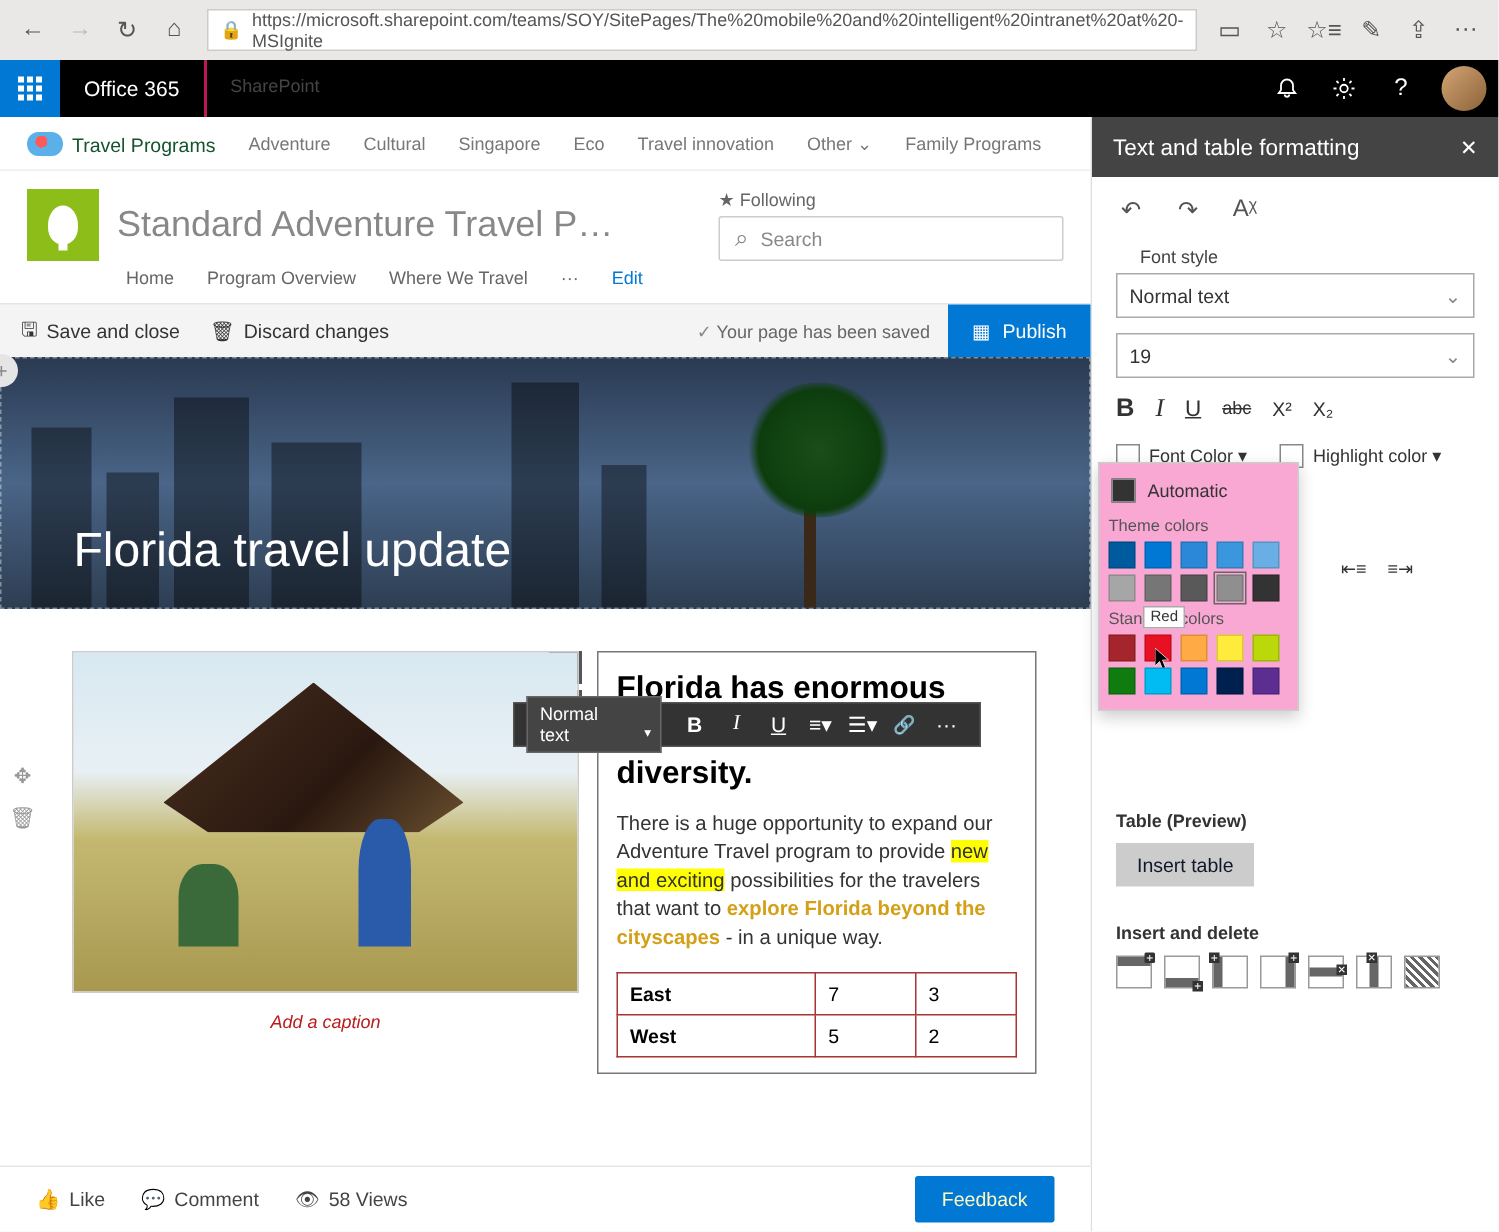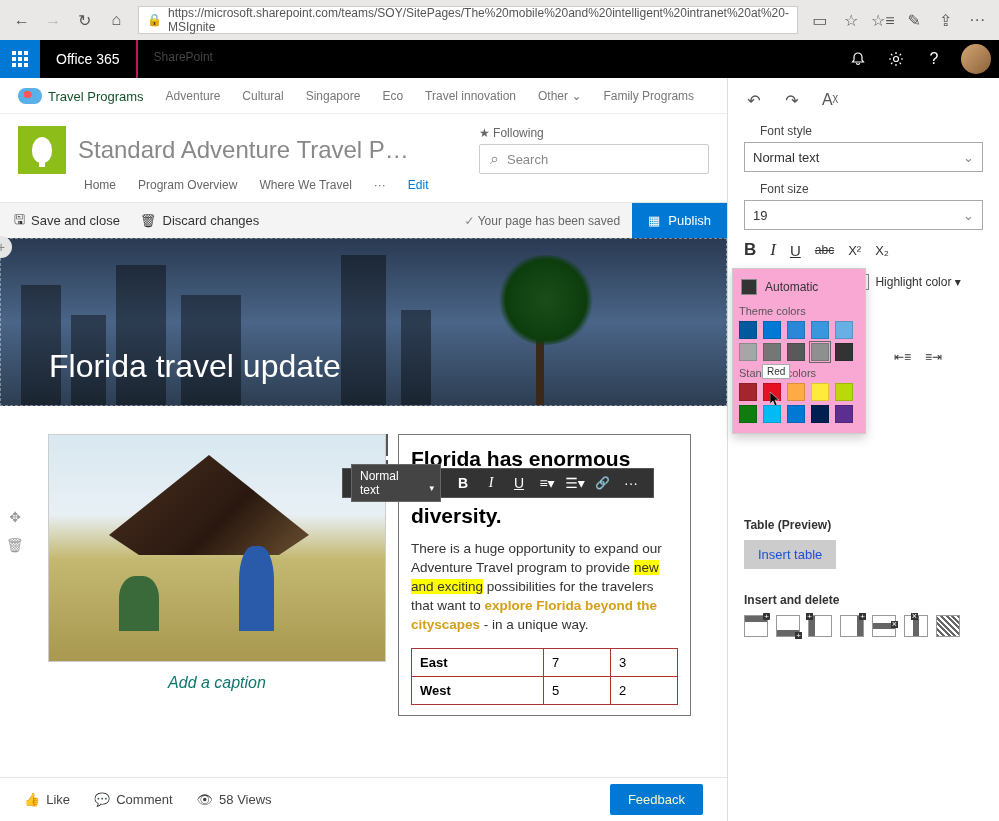--- a/index.html
+++ b/index.html
@@ -80,21 +80,21 @@
 .mini-toolbar .tb { width: 28px; height: 28px; color: #fff; display: flex; align-items: center; justify-content: center; font-size: 14px; }
 .mini-toolbar .tb.link { font-size: 12px; }
 
 
 .article { display: flex; padding: 28px 36px 0 48px; gap: 12px; }
 .img-col { width: 338px; }
 .img-box { height: 228px; border: 1px solid #ccc; background: linear-gradient(180deg, #d8e8f0 0%, #e8f0f5 35%, #c4b870 55%, #a89850 100%); position: relative; overflow: hidden; }
 .tent { position:absolute; top:20px; left:60px; width:200px; height:100px; background:linear-gradient(135deg,#4a3020 0%, #2a1810 60%, #6a5030 100%); clip-path: polygon(50% 0, 100% 80%, 85% 100%, 15% 100%, 0 80%); }
 .person1 { position:absolute; bottom:30px; left:70px; width:40px; height:55px; background:#3a6a3a; border-radius:40% 40% 0 0; }
 .person2 { position:absolute; bottom:30px; left:190px; width:35px; height:85px; background:#2a5aaa; border-radius:40% 40% 0 0; }
-.caption { text-align: center; font-size: 16px; color: #0f766e; padding: 12px 0; font-style: italic; }
+.caption { text-align: center; font-size: 12px; color: #b91c1c; padding: 12px 0; font-style: italic; }
 .handle-move { position: absolute; right: -2px; top: 0; width: 22px; height: 22px; background: #555; color: #fff; display: flex; align-items: center; justify-content: center; font-size: 11px; }
 .handle-del { position: absolute; right: -2px; top: 26px; width: 22px; height: 22px; background: #555; color: #fff; display: flex; align-items: center; justify-content: center; font-size: 12px; }
 
 .text-col { flex: 1; border: 1px solid #777; padding: 10px 12px; }
 .text-col h2 { font-size: 21px; font-weight: 700; line-height: 1.35; margin-bottom: 10px; }
 .text-col p { font-size: 13.5px; line-height: 1.4; color: #333; }
 .hl { background: #ffff00; }
 .lnk { color: #d4a017; font-weight: 600; }
 .tbl { width: 100%; border-collapse: collapse; margin-top: 14px; font-size: 13px; }
 .tbl th, .tbl td { border: 1px solid #a33; padding: 6px 8px; text-align: left; }
@@ -117,21 +117,21 @@
 .sp-select::after { content: "⌄"; color: #888; }
 .fmt-row { display: flex; gap: 14px; margin: 8px 0 14px; align-items: center; }
 .fmt-b { font-weight: 800; font-size: 17px; } .fmt-i { font-style: italic; font-family: serif; font-size: 17px; }
 .fmt-u { text-decoration: underline; font-size: 15px; } .fmt-s { text-decoration: line-through; font-size: 12px; }
 .fmt-sup { font-size: 13px; } .fmt-sub { font-size: 13px; }
 .color-row { display: flex; align-items: center; gap: 6px; font-size: 12px; margin-bottom: 8px; }
 .sw { width: 16px; height: 16px; border: 1px solid #888; }
 .indent-row { display: flex; gap: 14px; margin: 10px 0 16px; }
 
 .sect-label { font-size: 12px; font-weight: 600; color: #333; margin: 8px 0; }
-.insert-btn { background: #ccc; color: #1d4ed8; padding: 7px 14px; font-size: 13px; display: inline-block; margin-bottom: 16px; }
+.insert-btn { background: #ccc; color: #0f172a; padding: 7px 14px; font-size: 13px; display: inline-block; margin-bottom: 16px; }
 .tbl-ops { display: flex; gap: 8px; flex-wrap: wrap; }
 .tbl-op { width: 24px; height: 22px; border: 1px solid #999; background: linear-gradient(#fff,#fff); position: relative; }
 
 
 .color-popup { position: absolute; top: 190px; left: 4px; width: 134px; background: #f9a8d4; border: 1px solid #ccc; box-shadow: 0 4px 10px rgba(0,0,0,0.2); padding: 6px; font-size: 12px; z-index: 20; }
 .cp-auto { display: flex; align-items: center; gap: 8px; padding: 4px 2px; }
 .cp-auto .sw { background: #333; }
 .cp-label { font-size: 11px; color: #555; margin: 6px 0 4px; }
 .cp-grid { display: flex; gap: 6px; margin-bottom: 4px; }
 .cp-sw { width: 18px; height: 18px; border: 1px solid rgba(0,0,0,0.15); position: relative; }
@@ -332,33 +332,36 @@
         </div>
       <div class="fitem">
           <span>👁</span>
           <span>58 Views</span>
         </div>
       <div class="feedback-btn">Feedback</div>
     </div>
   </div>
 
   <div class="side-panel">
+    <div class="sp-header">
+      <span>Text and table formatting</span>
+      <span class="x">✕</span>
+    </div>
     <div class="sp-body">
       <div class="sp-row">
         <div class="sp-ico">↶</div>
         <div class="sp-ico">↷</div>
         <div class="sp-ico">Aᵡ</div>
       </div>
 
       <div class="sp-label">Font style</div>
       <div class="sp-select">
           <span>Normal text</span>
         </div>
 
-      <div class="sp-label">Font size</div>
       <div class="sp-select">
           <span>19</span>
         </div>
 
       <div class="fmt-row">
         <span class="fmt-b">B</span>
         <span class="fmt-i">I</span>
         <span class="fmt-u">U</span>
         <span class="fmt-s">abc</span>
         <span class="fmt-sup">X²</span>

